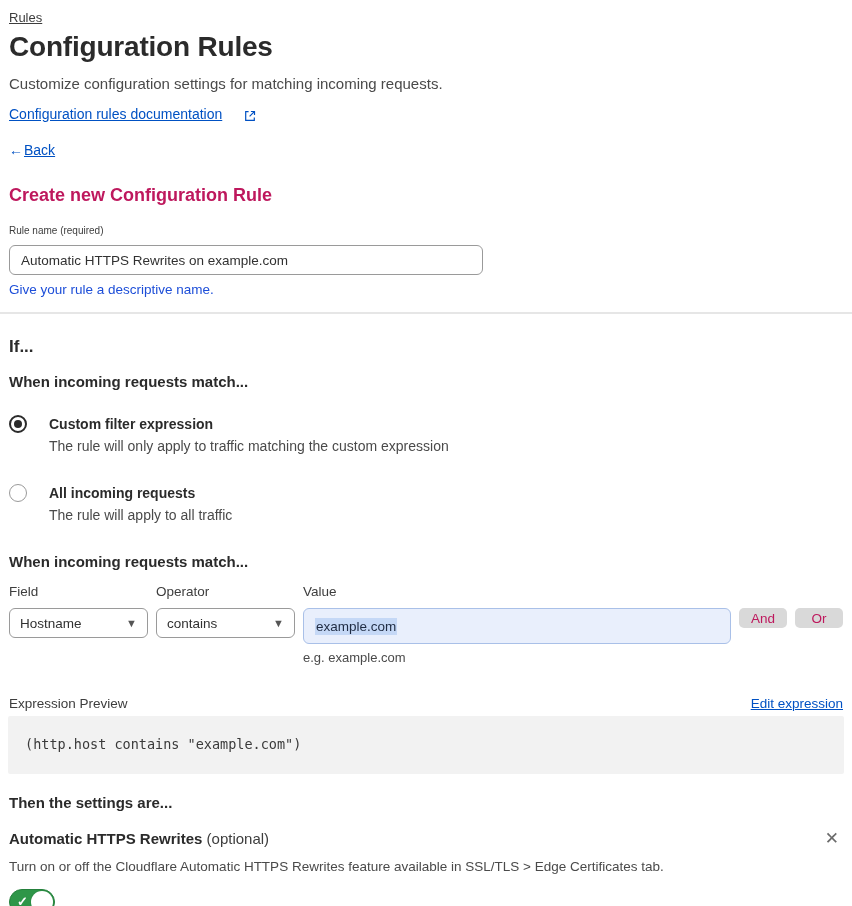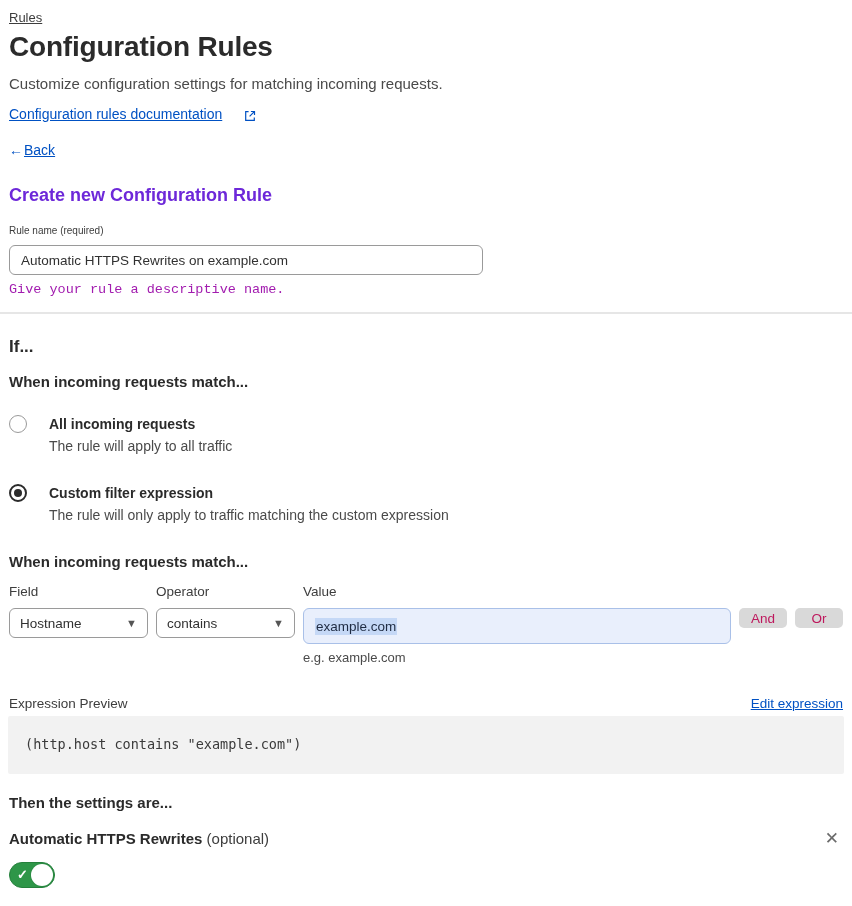--- a/index.html
+++ b/index.html
@@ -16,30 +16,30 @@
   .breadcrumb { font-size: 13px; line-height: 16px; color: #3d3d3d; margin-bottom: 3px; text-decoration: underline; }
   .page-title { font-size: 28px; line-height: 36px; font-weight: 700; color: #2b2b2b; margin: 0 0 9px 0; letter-spacing: -0.2px; }
   .subtitle { font-size: 15px; line-height: 20px; color: #4a4a4a; margin-bottom: 11px; }
   a, .link { color: #0051c3; text-decoration: underline; cursor: pointer; }
   .doc-link-row { font-size: 14px; line-height: 18px; margin-bottom: 18px; display: flex; align-items: center; gap: 22px; }
   .ext-icon { display: inline-block; width: 12px; height: 12px; color: #0051c3; }
   .back-row { font-size: 14px; line-height: 18px; margin-bottom: 24px; color: #0051c3; }
   .back-arrow { text-decoration: none; margin-right: 1px; }
 
   
-  .section-h2 { font-size: 18px; line-height: 24px; font-weight: 700; margin: 0 0 15px 0; color: #6d28d9; }
+  .section-h2 { font-size: 18px; line-height: 24px; font-weight: 700; margin: 0 0 15px 0; color: #be185d; }
   .field-label { font-size: 10px; line-height: 17px; color: #3d3d3d; margin-bottom: 6px; }
   .rule-name-input {
     width: 474px; height: 30px;
     border: 1px solid #9a9a9a; border-radius: 6px;
     padding: 0 11px; font-size: 13.5px; color: #313131;
     font-family: "Liberation Sans", sans-serif;
     outline: none; display: block;
   }
-  .help-text { font-size: 13.5px; line-height: 17px; color: #a21caf; margin-top: 6px; font-family: Liberation Mono, monospace; }
+  .help-text { font-size: 13.5px; line-height: 17px; color: #1d4ed8; margin-top: 6px; }
 
   .divider { height: 2px; background: #e6e6e6; margin: 14px -9px 0 -9px; }
 
   
   .if-heading { font-size: 17px; line-height: 22px; font-weight: 700; margin: 22px 0 0 0; color: #2b2b2b; }
   .match-heading { font-size: 15px; line-height: 20px; font-weight: 700; margin-top: 14px; color: #2b2b2b; }
 
   .radio-group { margin-top: 23px; }
   .radio-option { display: flex; align-items: flex-start; margin-bottom: 29px; }
   .radio-option:last-child { margin-bottom: 0; }
@@ -151,31 +151,31 @@
   <input class="rule-name-input" type="text" value="Automatic HTTPS Rewrites on example.com" style="">
   <div class="help-text">Give your rule a descriptive name.</div>
 
   <div class="divider"></div>
 
   <h3 class="if-heading">If...</h3>
   <div class="match-heading">When incoming requests match...</div>
 
   <div class="radio-group">
     <div class="radio-option">
+      <span class="radio-circle checked"></span>
+      <span class="radio-texts">
+        <div class="radio-label">Custom filter expression</div>
+        <div class="radio-desc">The rule will only apply to traffic matching the custom expression</div>
+      </span>
+    </div>
+    <div class="radio-option">
       <span class="radio-circle"></span>
       <span class="radio-texts">
         <div class="radio-label">All incoming requests</div>
         <div class="radio-desc">The rule will apply to all traffic</div>
-      </span>
-    </div>
-    <div class="radio-option">
-      <span class="radio-circle checked"></span>
-      <span class="radio-texts">
-        <div class="radio-label">Custom filter expression</div>
-        <div class="radio-desc">The rule will only apply to traffic matching the custom expression</div>
       </span>
     </div>
   </div>
 
   <div class="match-heading2">When incoming requests match...</div>
 
   <div class="builder-row">
     <div class="builder-col">
       <div class="builder-label">Field</div>
       <div class="select-box">
@@ -211,19 +211,20 @@
 
   <div class="then-heading">Then the settings are...</div>
 
   <div class="setting-header">
     <span class="setting-name">
       <b>Automatic HTTPS Rewrites</b>
       <span class="optional">(optional)</span>
     </span>
     <button class="close-btn">✕</button>
   </div>
+  <div class="setting-desc">Turn on or off the Cloudflare Automatic HTTPS Rewrites feature available in SSL/TLS &gt; Edge Certificates tab.</div>
 
   <div class="toggle">
     <span class="toggle-check">✓</span>
     <span class="toggle-knob"></span>
   </div>
 
 </div>
 
 </body></html>

